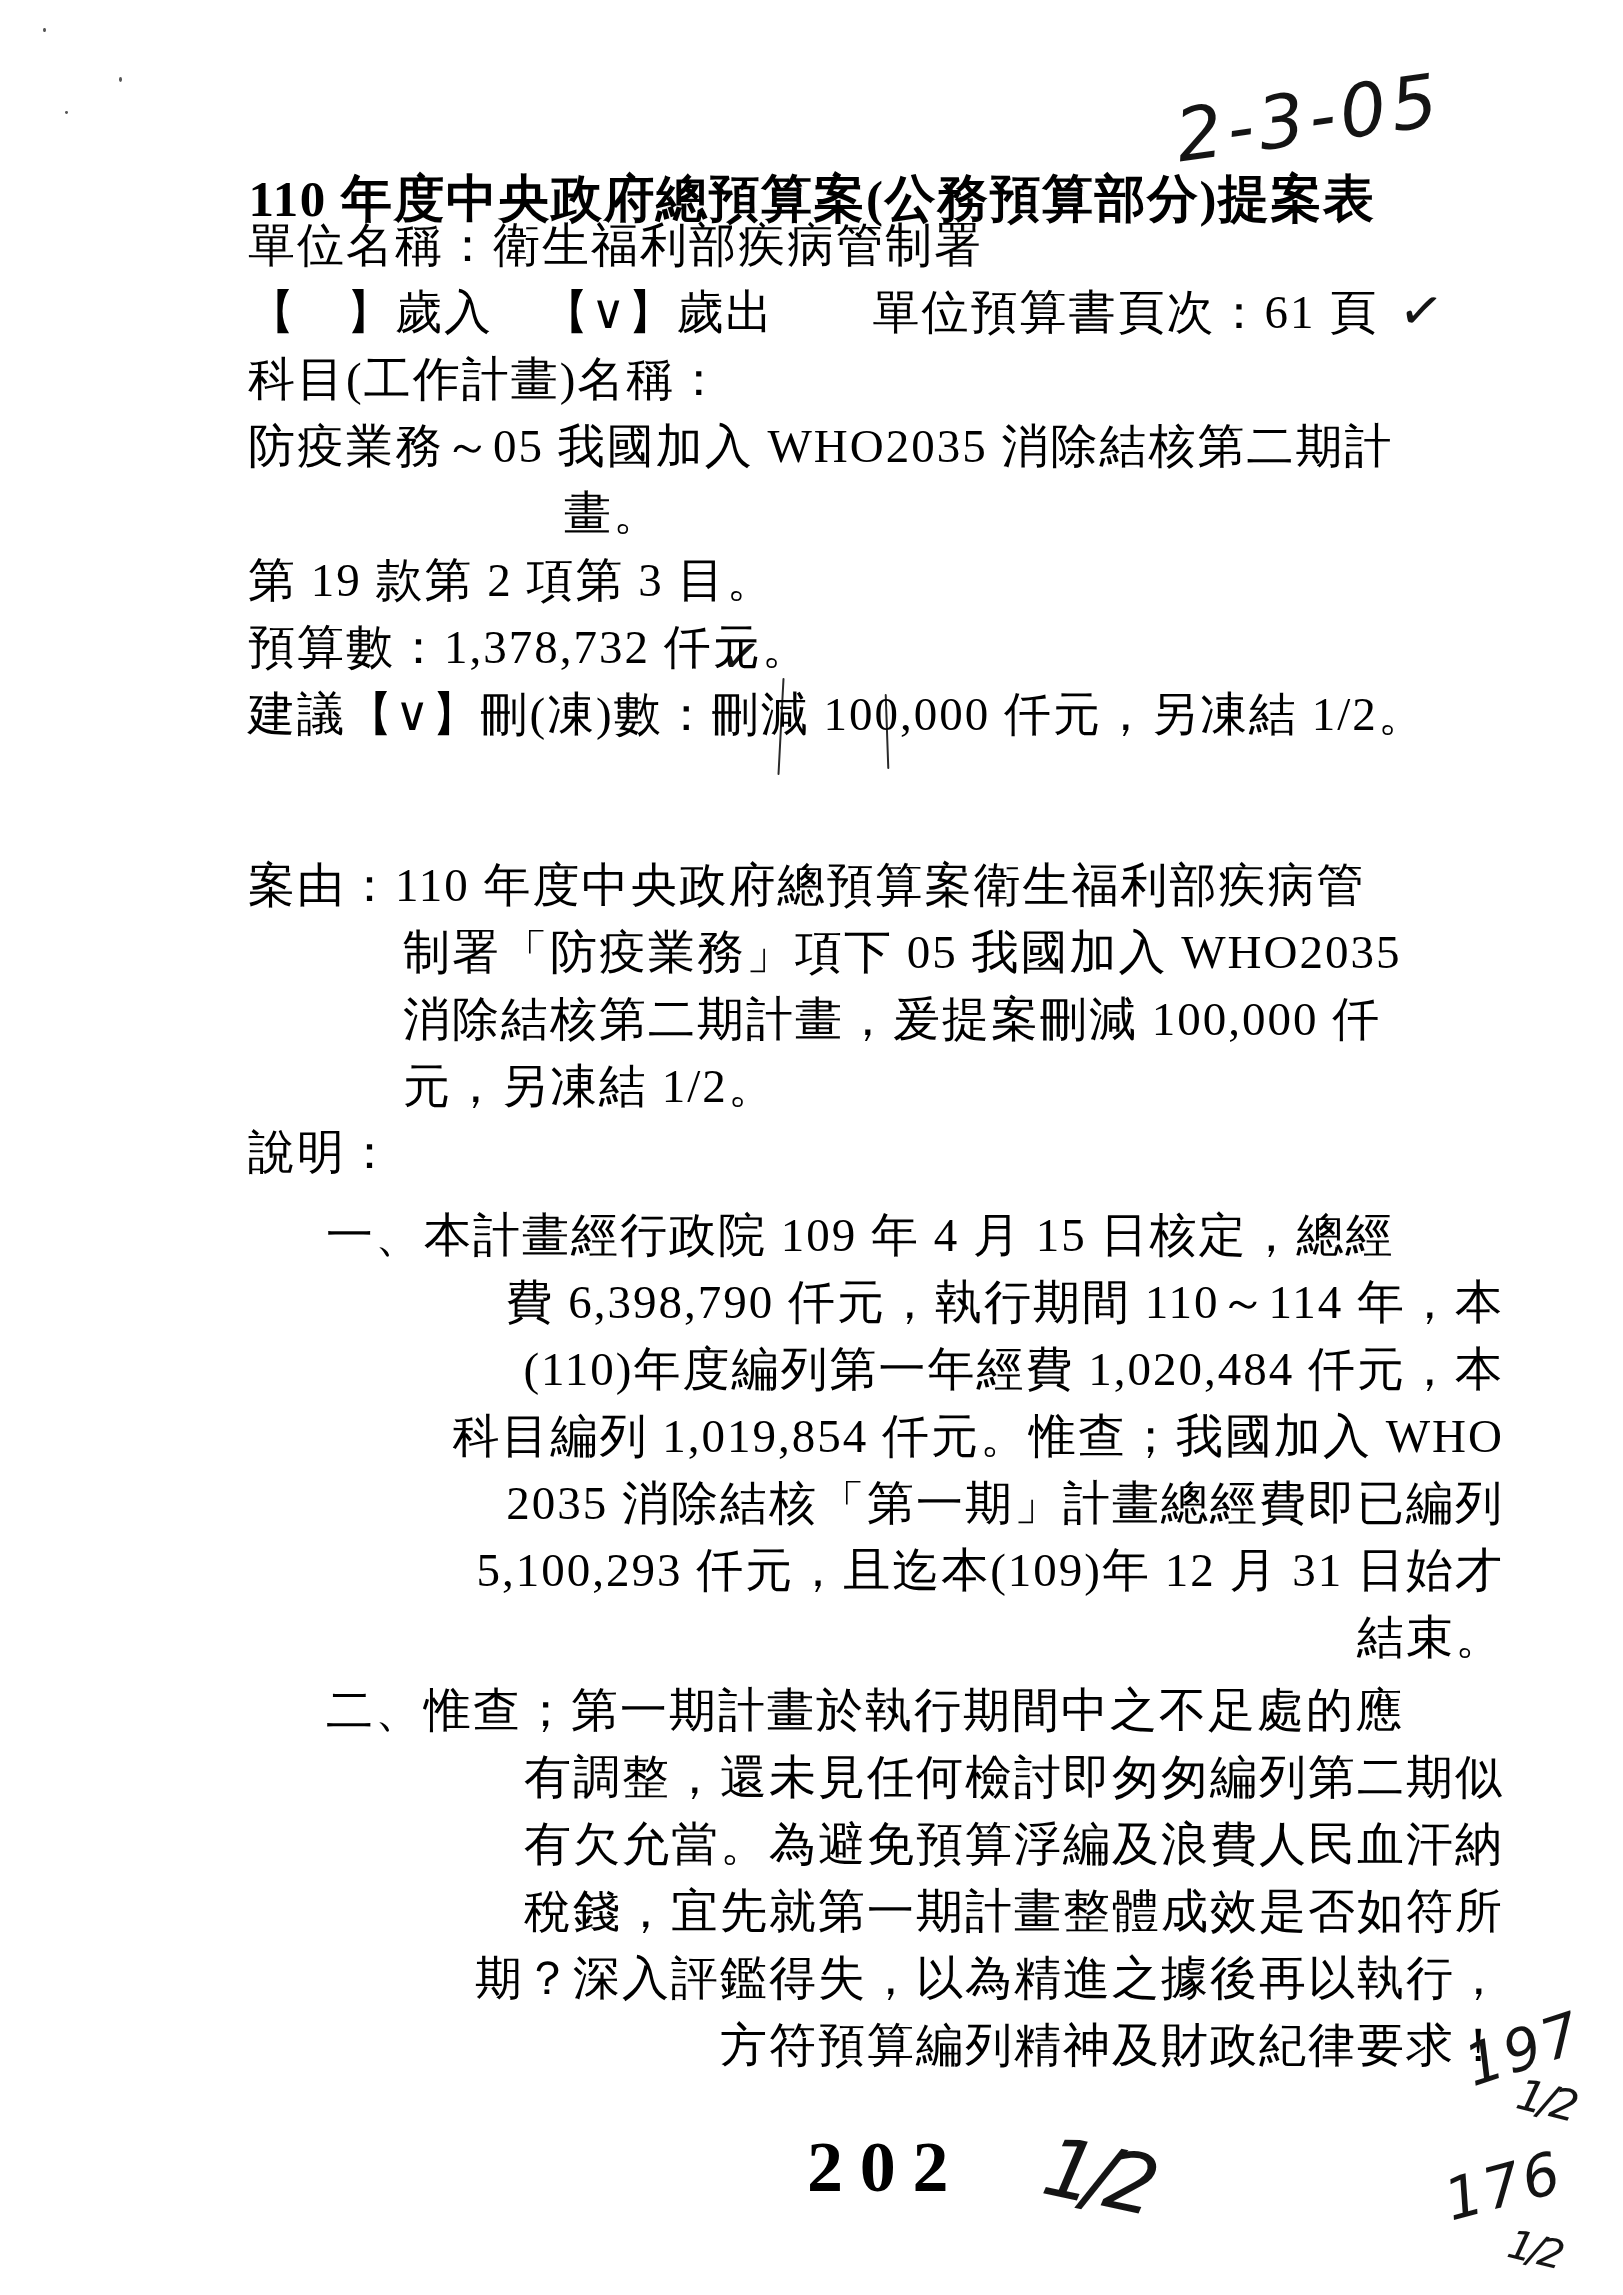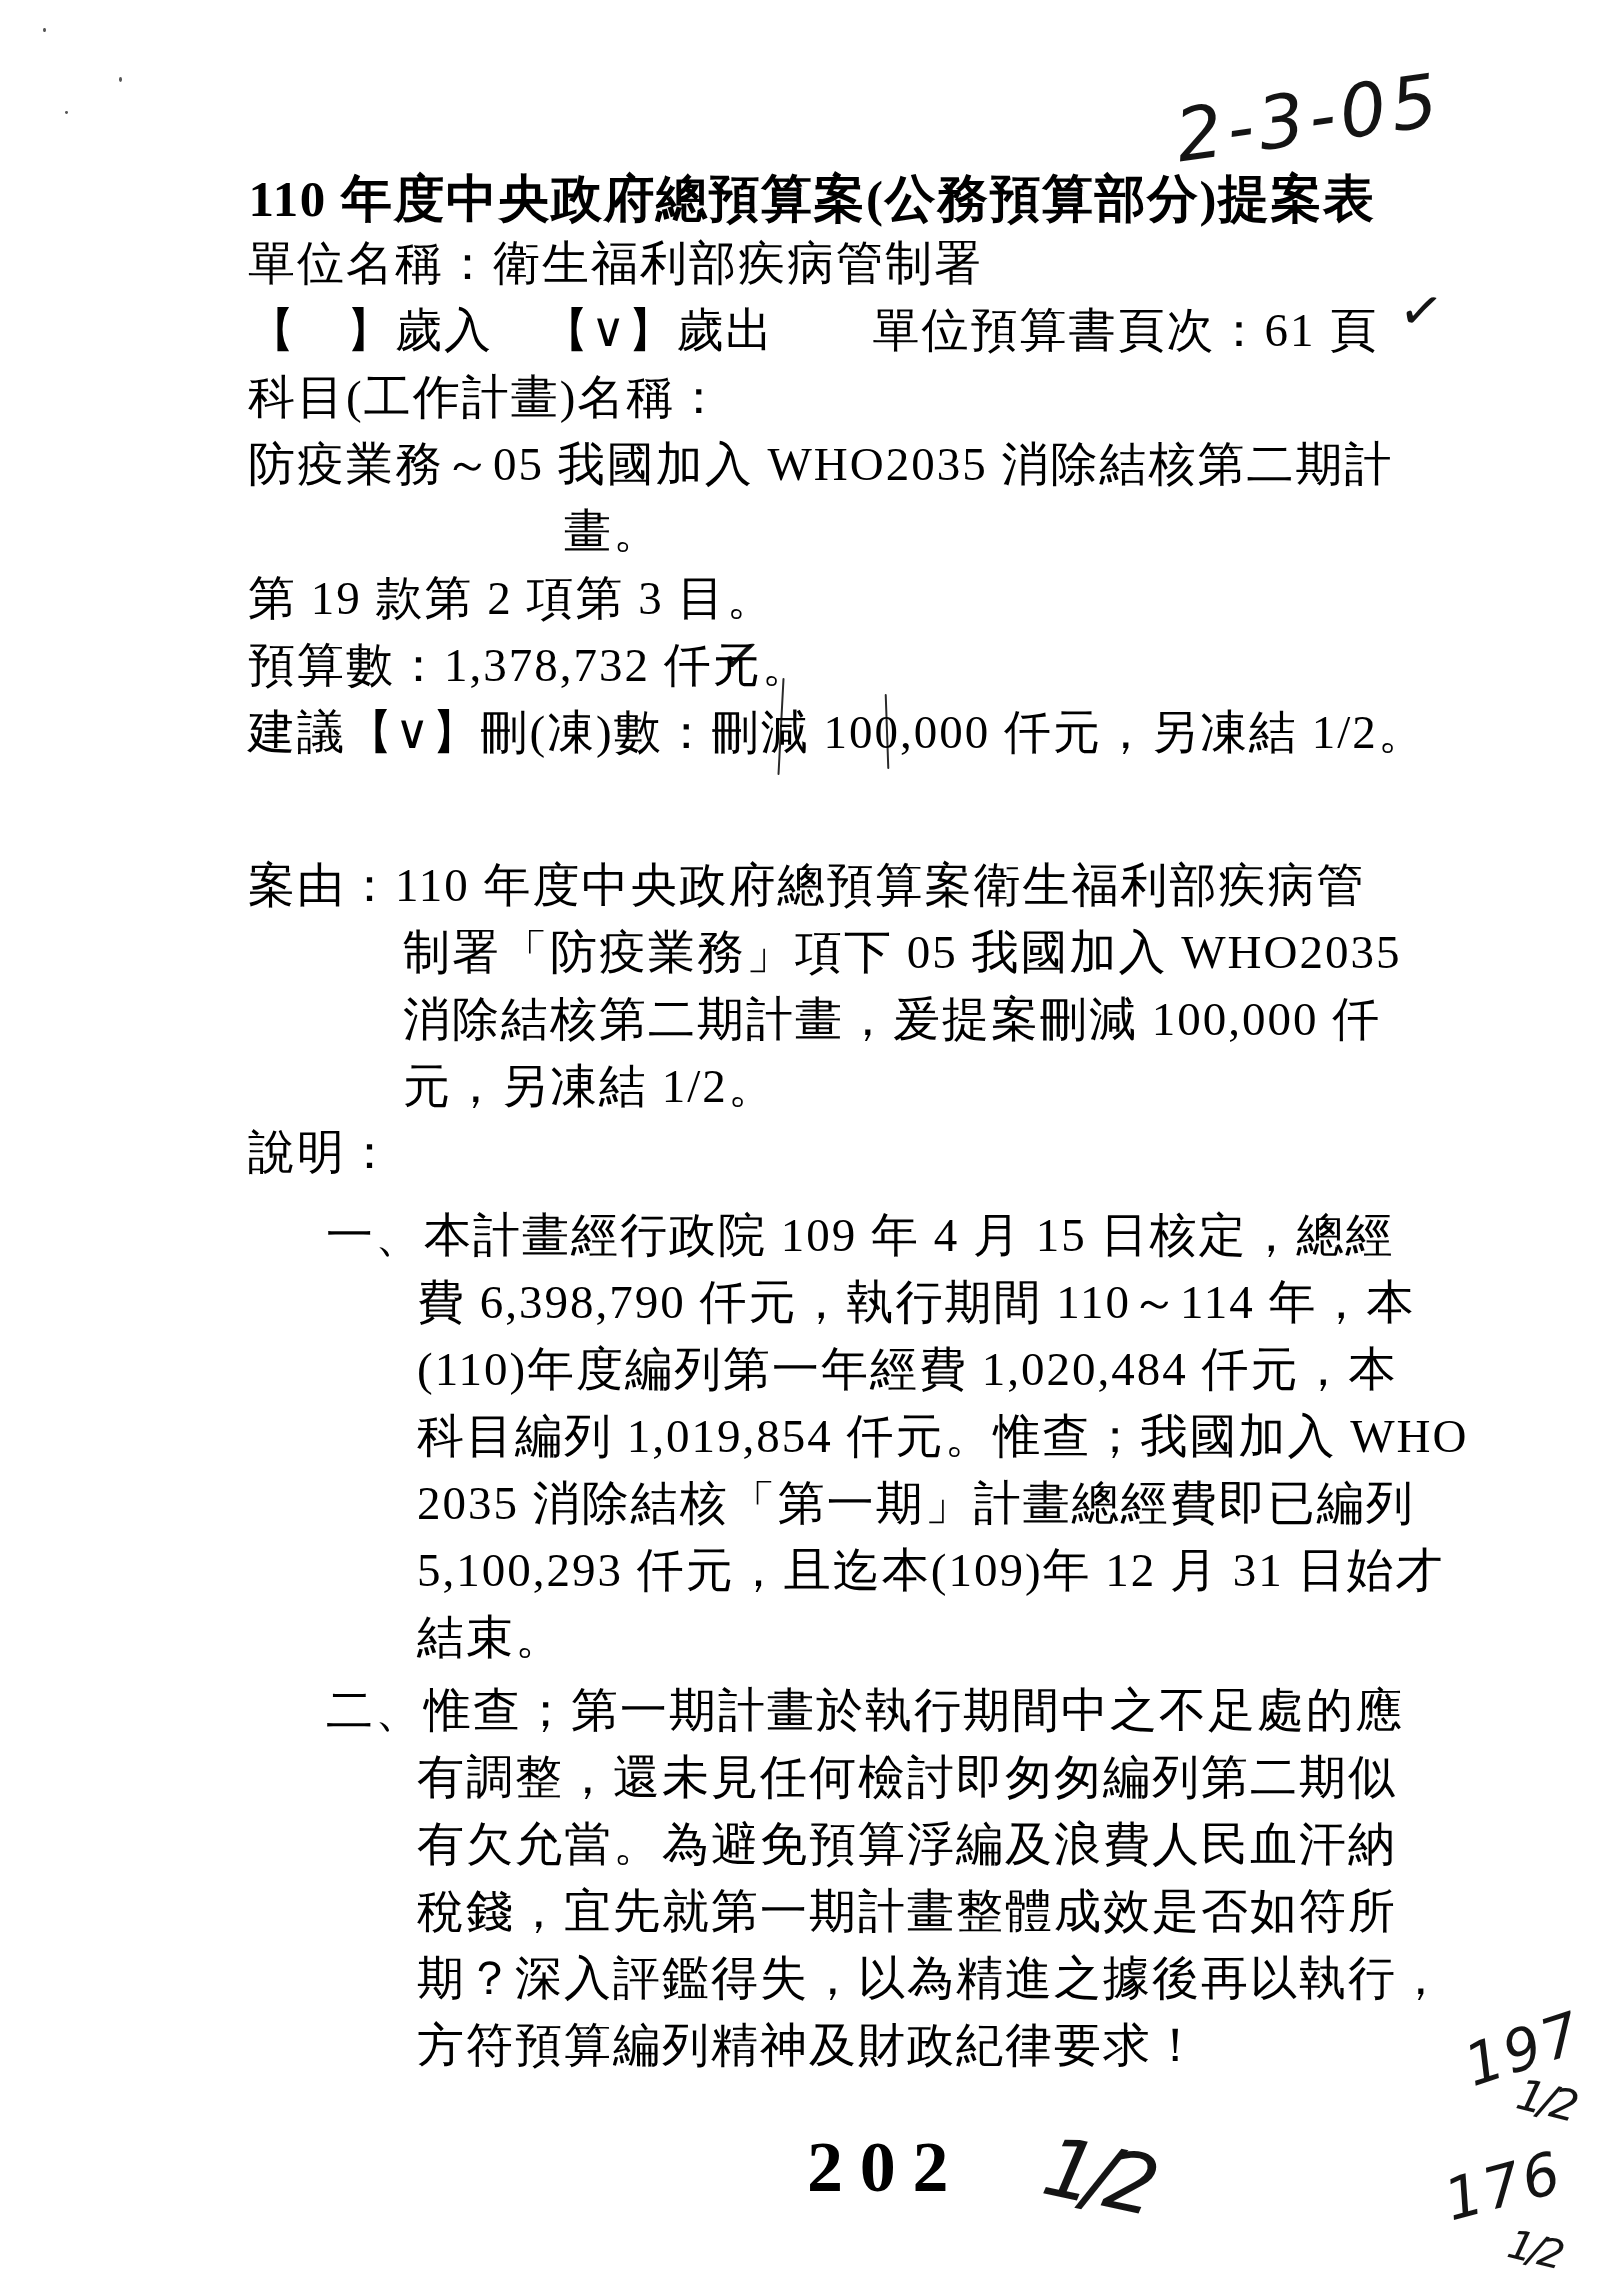--- a/index.html
+++ b/index.html
@@ -23,29 +23,29 @@
     position: absolute;
     top: 165px; left: 0;
     width: 100%;
     text-align: center;
     font-size: 51px;
     font-weight: 700;
     letter-spacing: 1.5px;
     white-space: nowrap;
     font-family: Liberation Serif, serif;
   }
-  .header-block { position: absolute; left: 248px; top: 230px; width: 1256px; }
+  .header-block { position: absolute; left: 248px; top: 212px; width: 1256px; }
   .indent-subject2 { padding-left: 316px; }
   .case-block { position: absolute; left: 248px; top: 852px; width: 1256px; }
   .case-cont { padding-left: 155px; }
   .explain-label { position: absolute; left: 248px; top: 1119px; }
   .item-block1 { position: absolute; left: 248px; top: 1187px; width: 1256px; margin-top: 15px; }
   .item-block2 { position: absolute; left: 248px; top: 1677px; width: 1256px; }
   .item-first { padding-left: 78px; }
-  .item-cont { padding-left: 169px; }
+  .item-cont { padding-left: 169px; text-align: right; }
   .page-number {
     position: absolute;
     left: 807px; top: 2131px;
     font-size: 72px;
     font-weight: 700;
     letter-spacing: 16.7px;
     line-height: 1;
   }
   .hand {
     position: absolute;

